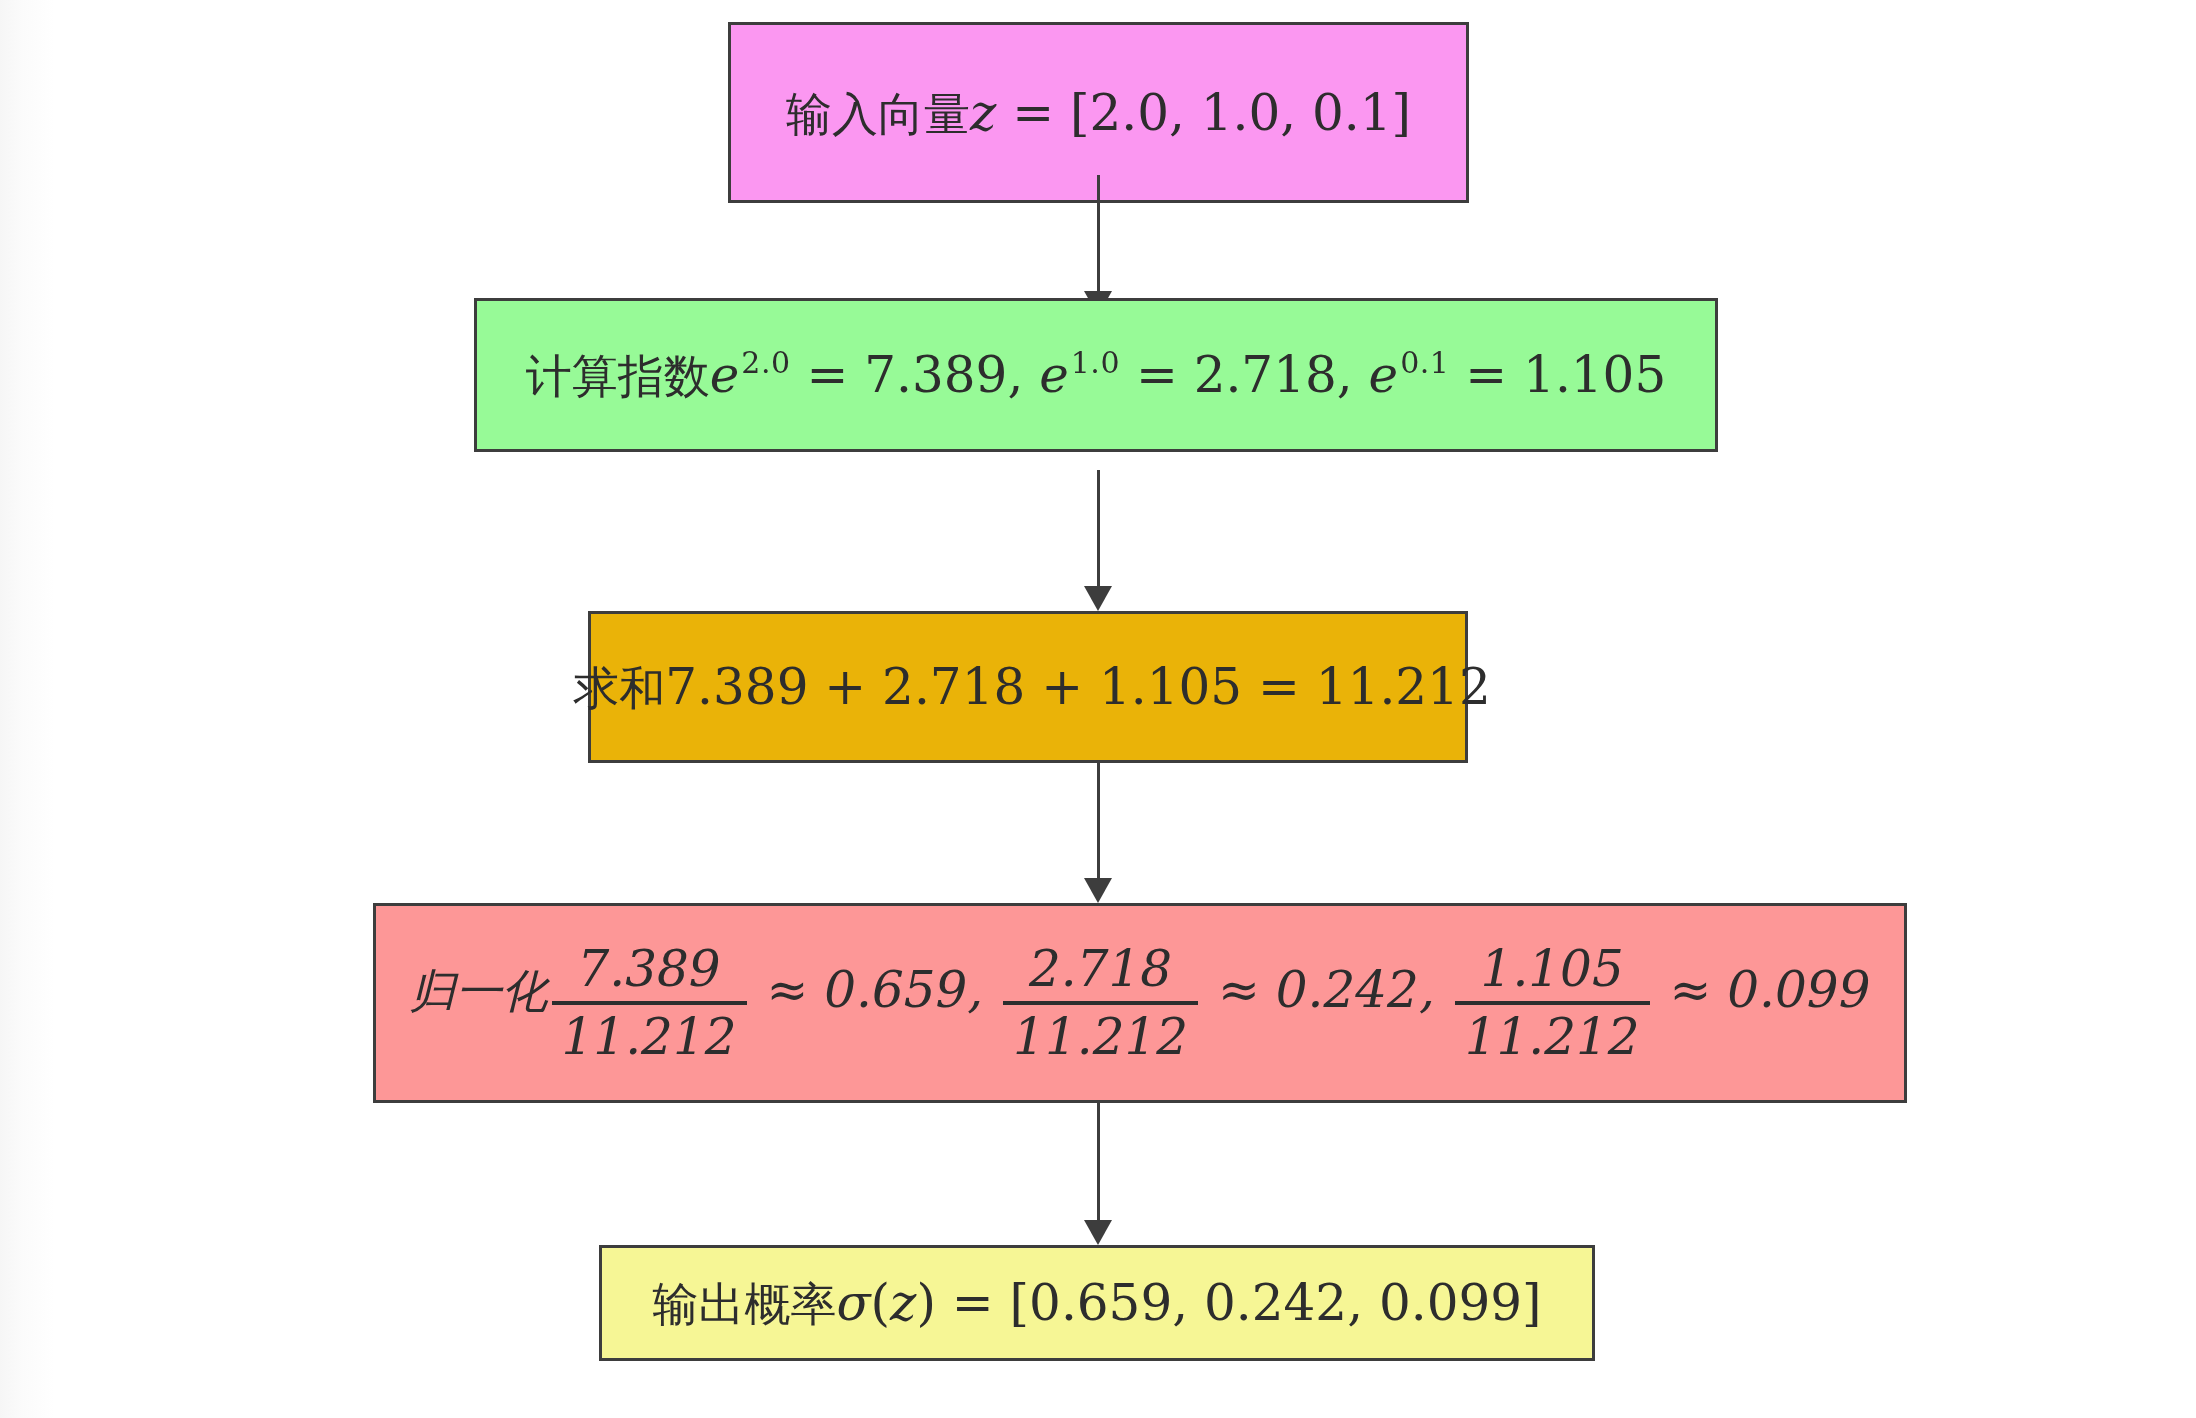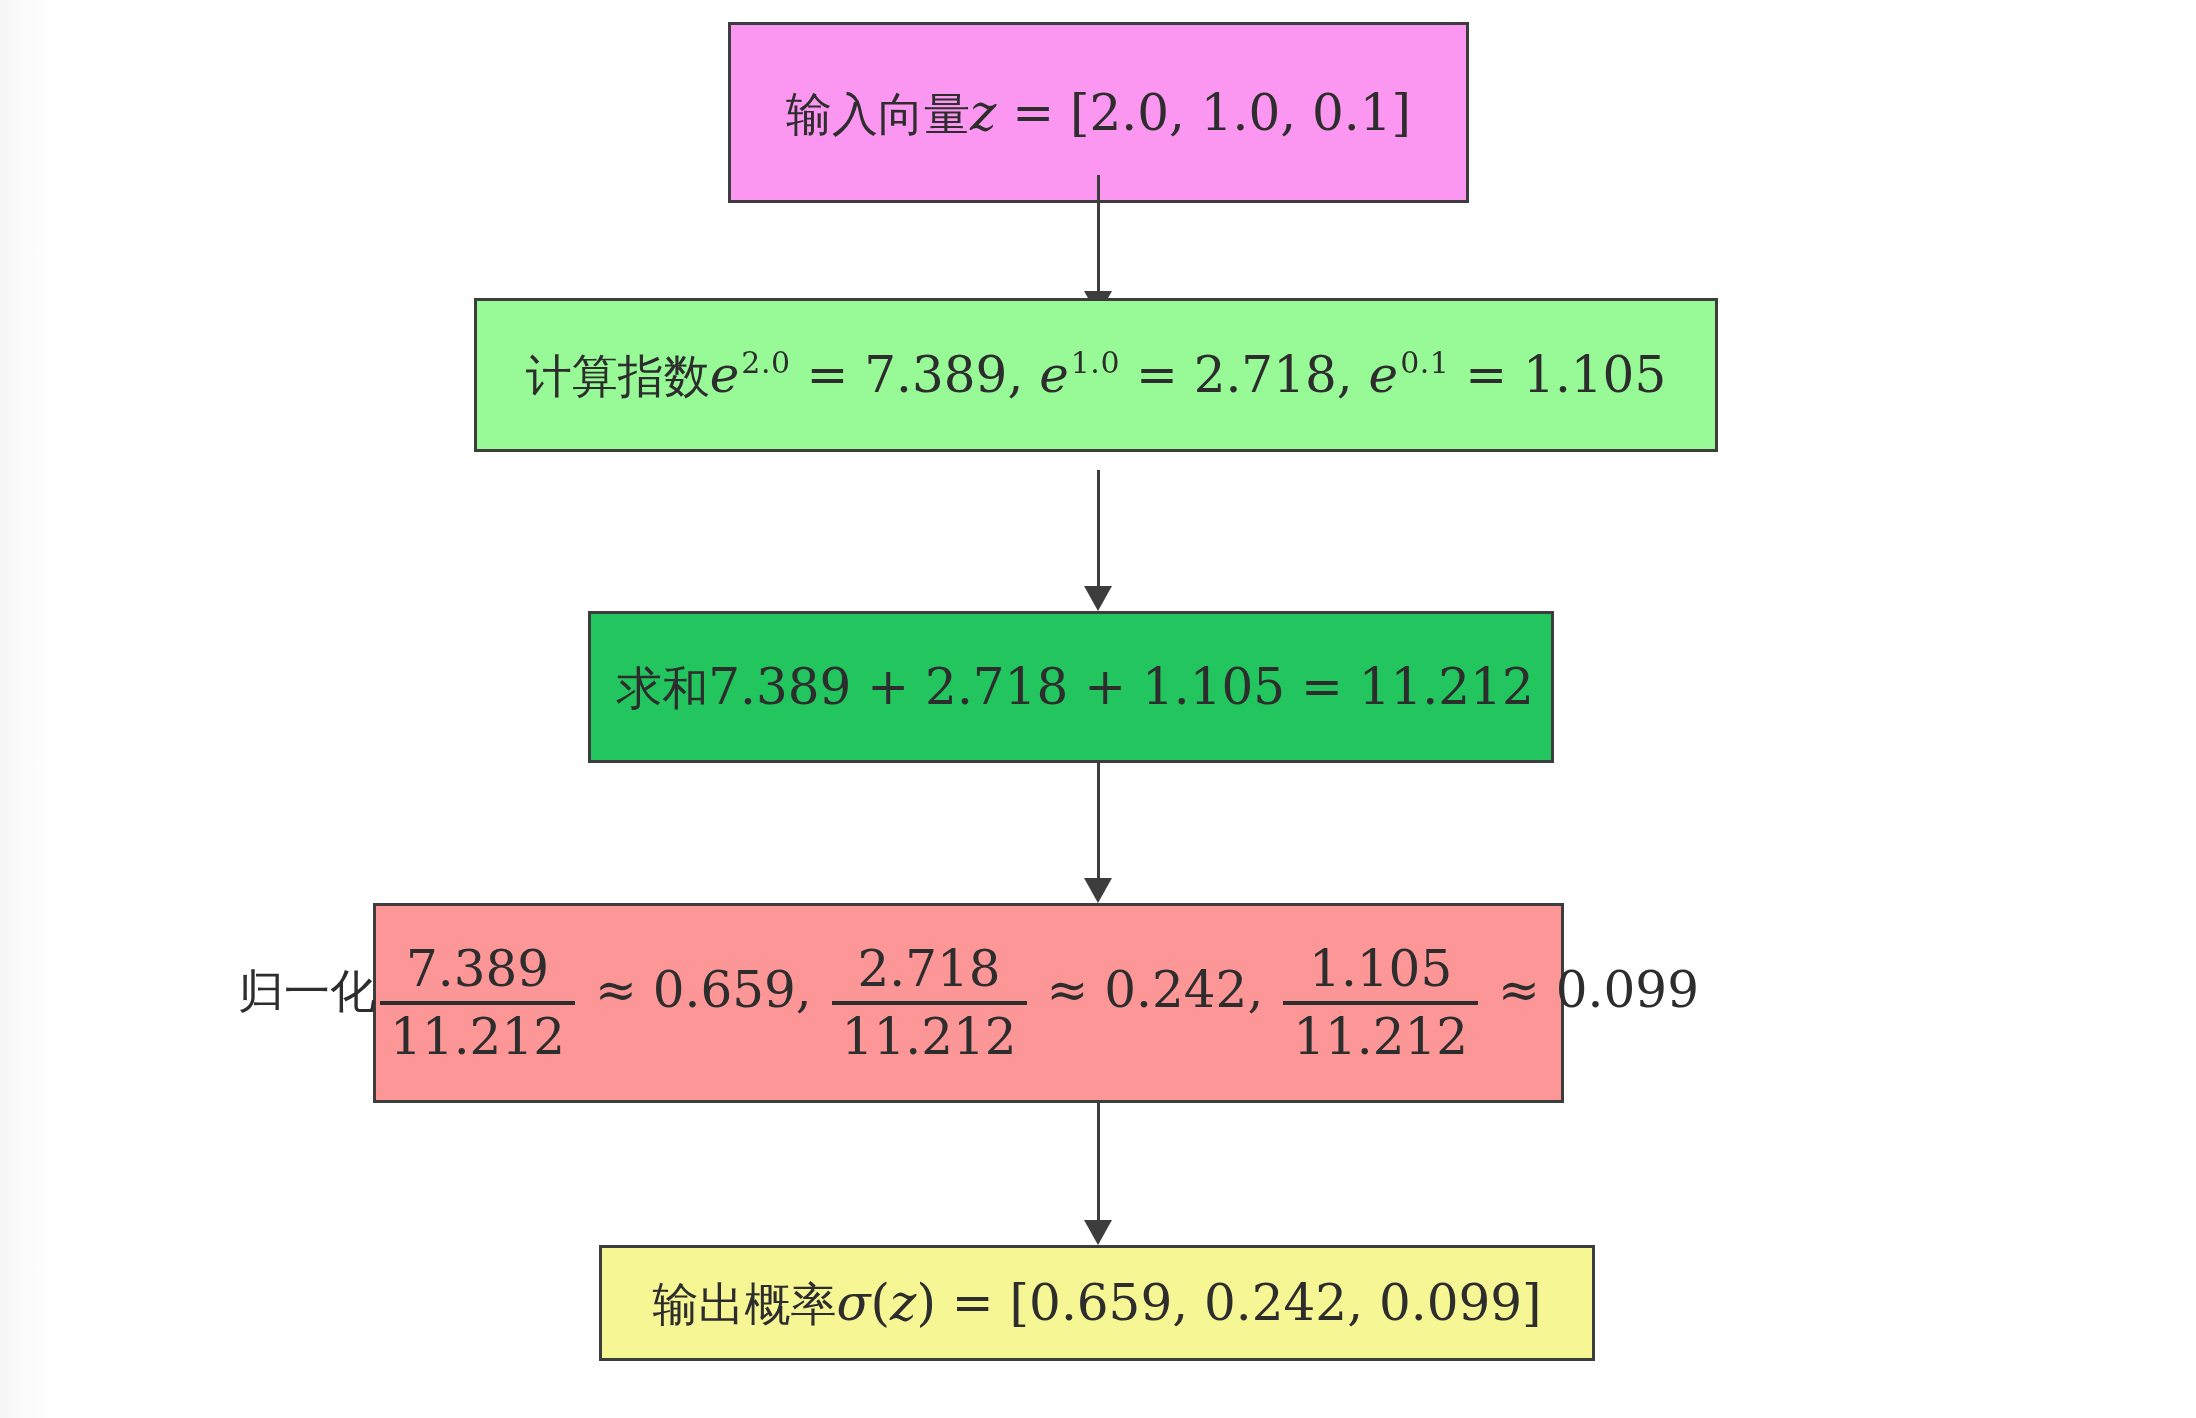--- a/index.html
+++ b/index.html
@@ -120,30 +120,30 @@
 
   <div class="box" style="left: 474px; top: 298px; width: 1244px; height: 154px; background-color: rgb(151, 250, 151); border-color: rgb(61, 61, 61);">
     <span class="line"><span class="zh">计算指数</span><span class="math"><i>e</i><sup class="exp">2.0</sup><span> = 7.389, </span><i>e</i><sup class="exp">1.0</sup><span> = 2.718, </span><i>e</i><sup class="exp">0.1</sup><span> = 1.105</span></span></span>
   </div>
 
   <div class="arrow" style="left: 1083px; top: 470px; height: 141px; color: rgb(61, 61, 61);">
     <div class="stem"></div>
     <div class="head"></div>
   </div>
 
-  <div class="box" style="left: 588px; top: 611px; width: 966px; height: 152px; background-color: #22c55e; border-color: rgb(61, 61, 61); padding-left: 8px;">
+  <div class="box" style="left: 588px; top: 611px; width: 880px; height: 152px; background-color: #eab308; border-color: rgb(61, 61, 61); padding-left: 8px;">
     <span class="line"><span class="zh">求和</span><span class="math">7.389 + 2.718 + 1.105 = 11.212</span></span>
   </div>
 
   <div class="arrow" style="left: 1083px; top: 763px; height: 140px; color: rgb(61, 61, 61);">
     <div class="stem"></div>
     <div class="head"></div>
   </div>
 
-  <div class="box" style="left: 373px; top: 903px; width: 1191px; height: 200px; background-color: rgb(253, 151, 151); border-color: rgb(61, 61, 61);">
+  <div class="box" style="left: 373px; top: 903px; width: 1534px; height: 200px; background-color: rgb(253, 151, 151); border-color: rgb(61, 61, 61); font-style: italic;">
     <span class="line"><span class="zh">归一化</span><span class="frac"><span class="num">7.389</span><span class="bar"></span><span class="den">11.212</span></span><span class="math"> ≈ 0.659, </span><span class="frac"><span class="num">2.718</span><span class="bar"></span><span class="den">11.212</span></span><span class="math"> ≈ 0.242, </span><span class="frac"><span class="num">1.105</span><span class="bar"></span><span class="den">11.212</span></span><span class="math"> ≈ 0.099</span></span>
   </div>
 
   <div class="arrow" style="left: 1083px; top: 1103px; height: 142px; color: rgb(61, 61, 61);">
     <div class="stem"></div>
     <div class="head"></div>
   </div>
 
   <div class="box" style="left: 599px; top: 1245px; width: 996px; height: 116px; background-color: rgb(246, 246, 149); border-color: rgb(61, 61, 61);">
     <span class="line"><span class="zh">输出概率</span><span class="math"><i>σ</i><span>(</span><i>z</i><span>) = [0.659, 0.242, 0.099]</span></span></span>

